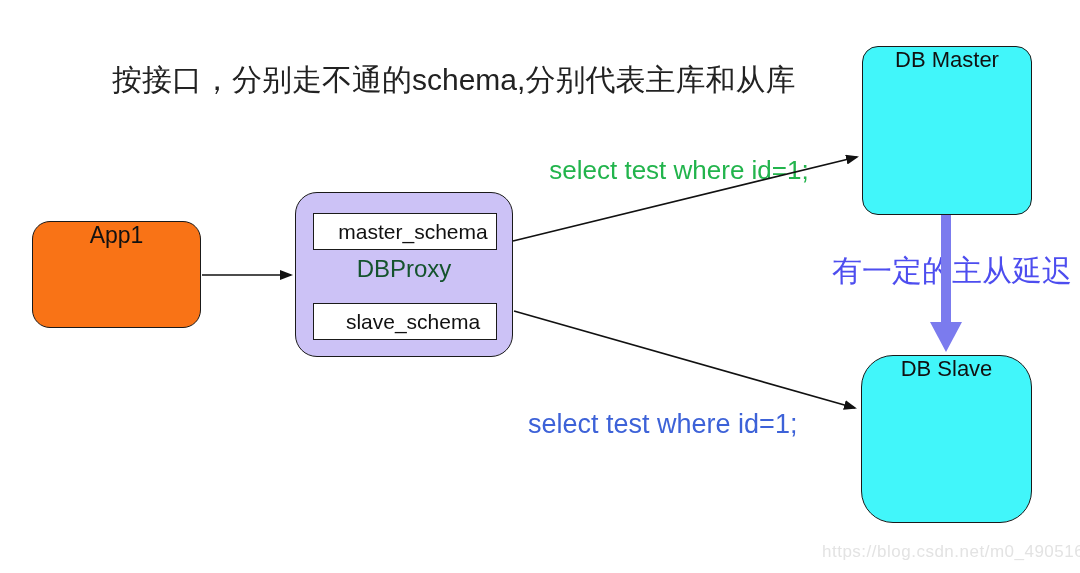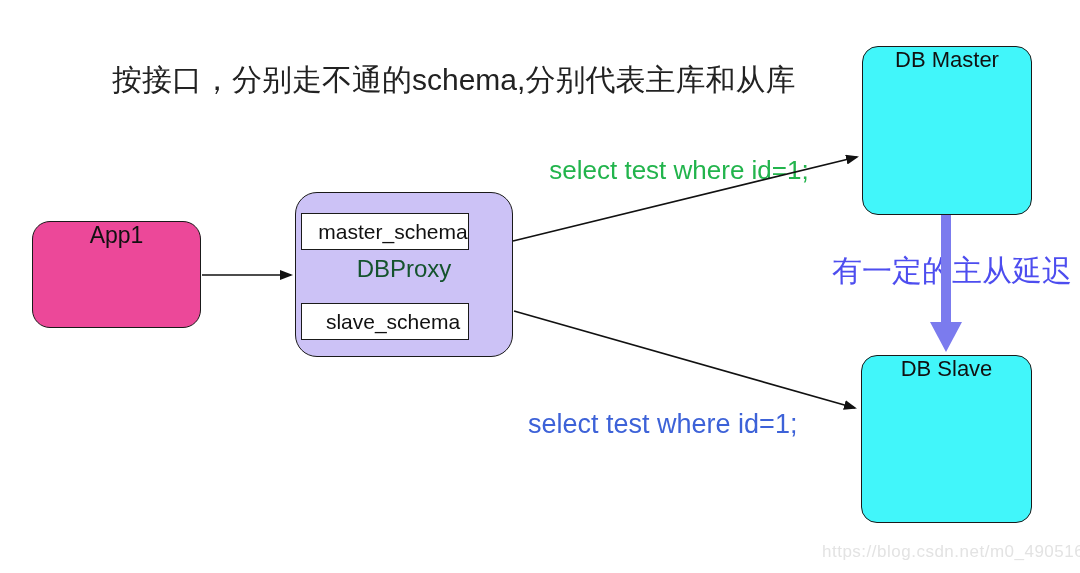--- a/index.html
+++ b/index.html
@@ -31,35 +31,35 @@
     border: 1.6px solid #1a1a1a;
     display: flex;
     justify-content: center;
     box-sizing: border-box;
     color: #111111;
   }
 
   .node-app1 {
     left: 32px; top: 221px;
     width: 169px; height: 107px;
-    background: #ec4899;
+    background: #f97316;
     border-radius: 18px;
     font-size: 23px;
   }
 
   .node-proxy {
     left: 295px; top: 192px;
     width: 218px; height: 165px;
     background: #ccc2f6;
     border-radius: 22px;
   }
   .schema-box {
     position: absolute;
-    left: 5px;
-    width: 168px; height: 37px;
+    left: 17px;
+    width: 184px; height: 37px;
     background: #ffffff;
     border: 1.6px solid #1a1a1a;
     box-sizing: border-box;
     display: flex;
     align-items: center;
     justify-content: center;
     font-size: 21px;
     color: #111111;
     padding-left: 16px;
   }
@@ -78,21 +78,21 @@
     left: 862px; top: 46px;
     width: 170px; height: 169px;
     background: #41f6fa;
     border-radius: 16px;
     font-size: 22px;
   }
   .node-slave {
     left: 861px; top: 355px;
     width: 171px; height: 168px;
     background: #41f6fa;
-    border-radius: 16px;
+    border-radius: 32px;
     font-size: 22px;
   }
 
   .sql-green {
     left: 505px; top: 147px;
     width: 348px;
     text-align: center;
     font-size: 26px;
     line-height: 46px;
     color: #22b44c;

